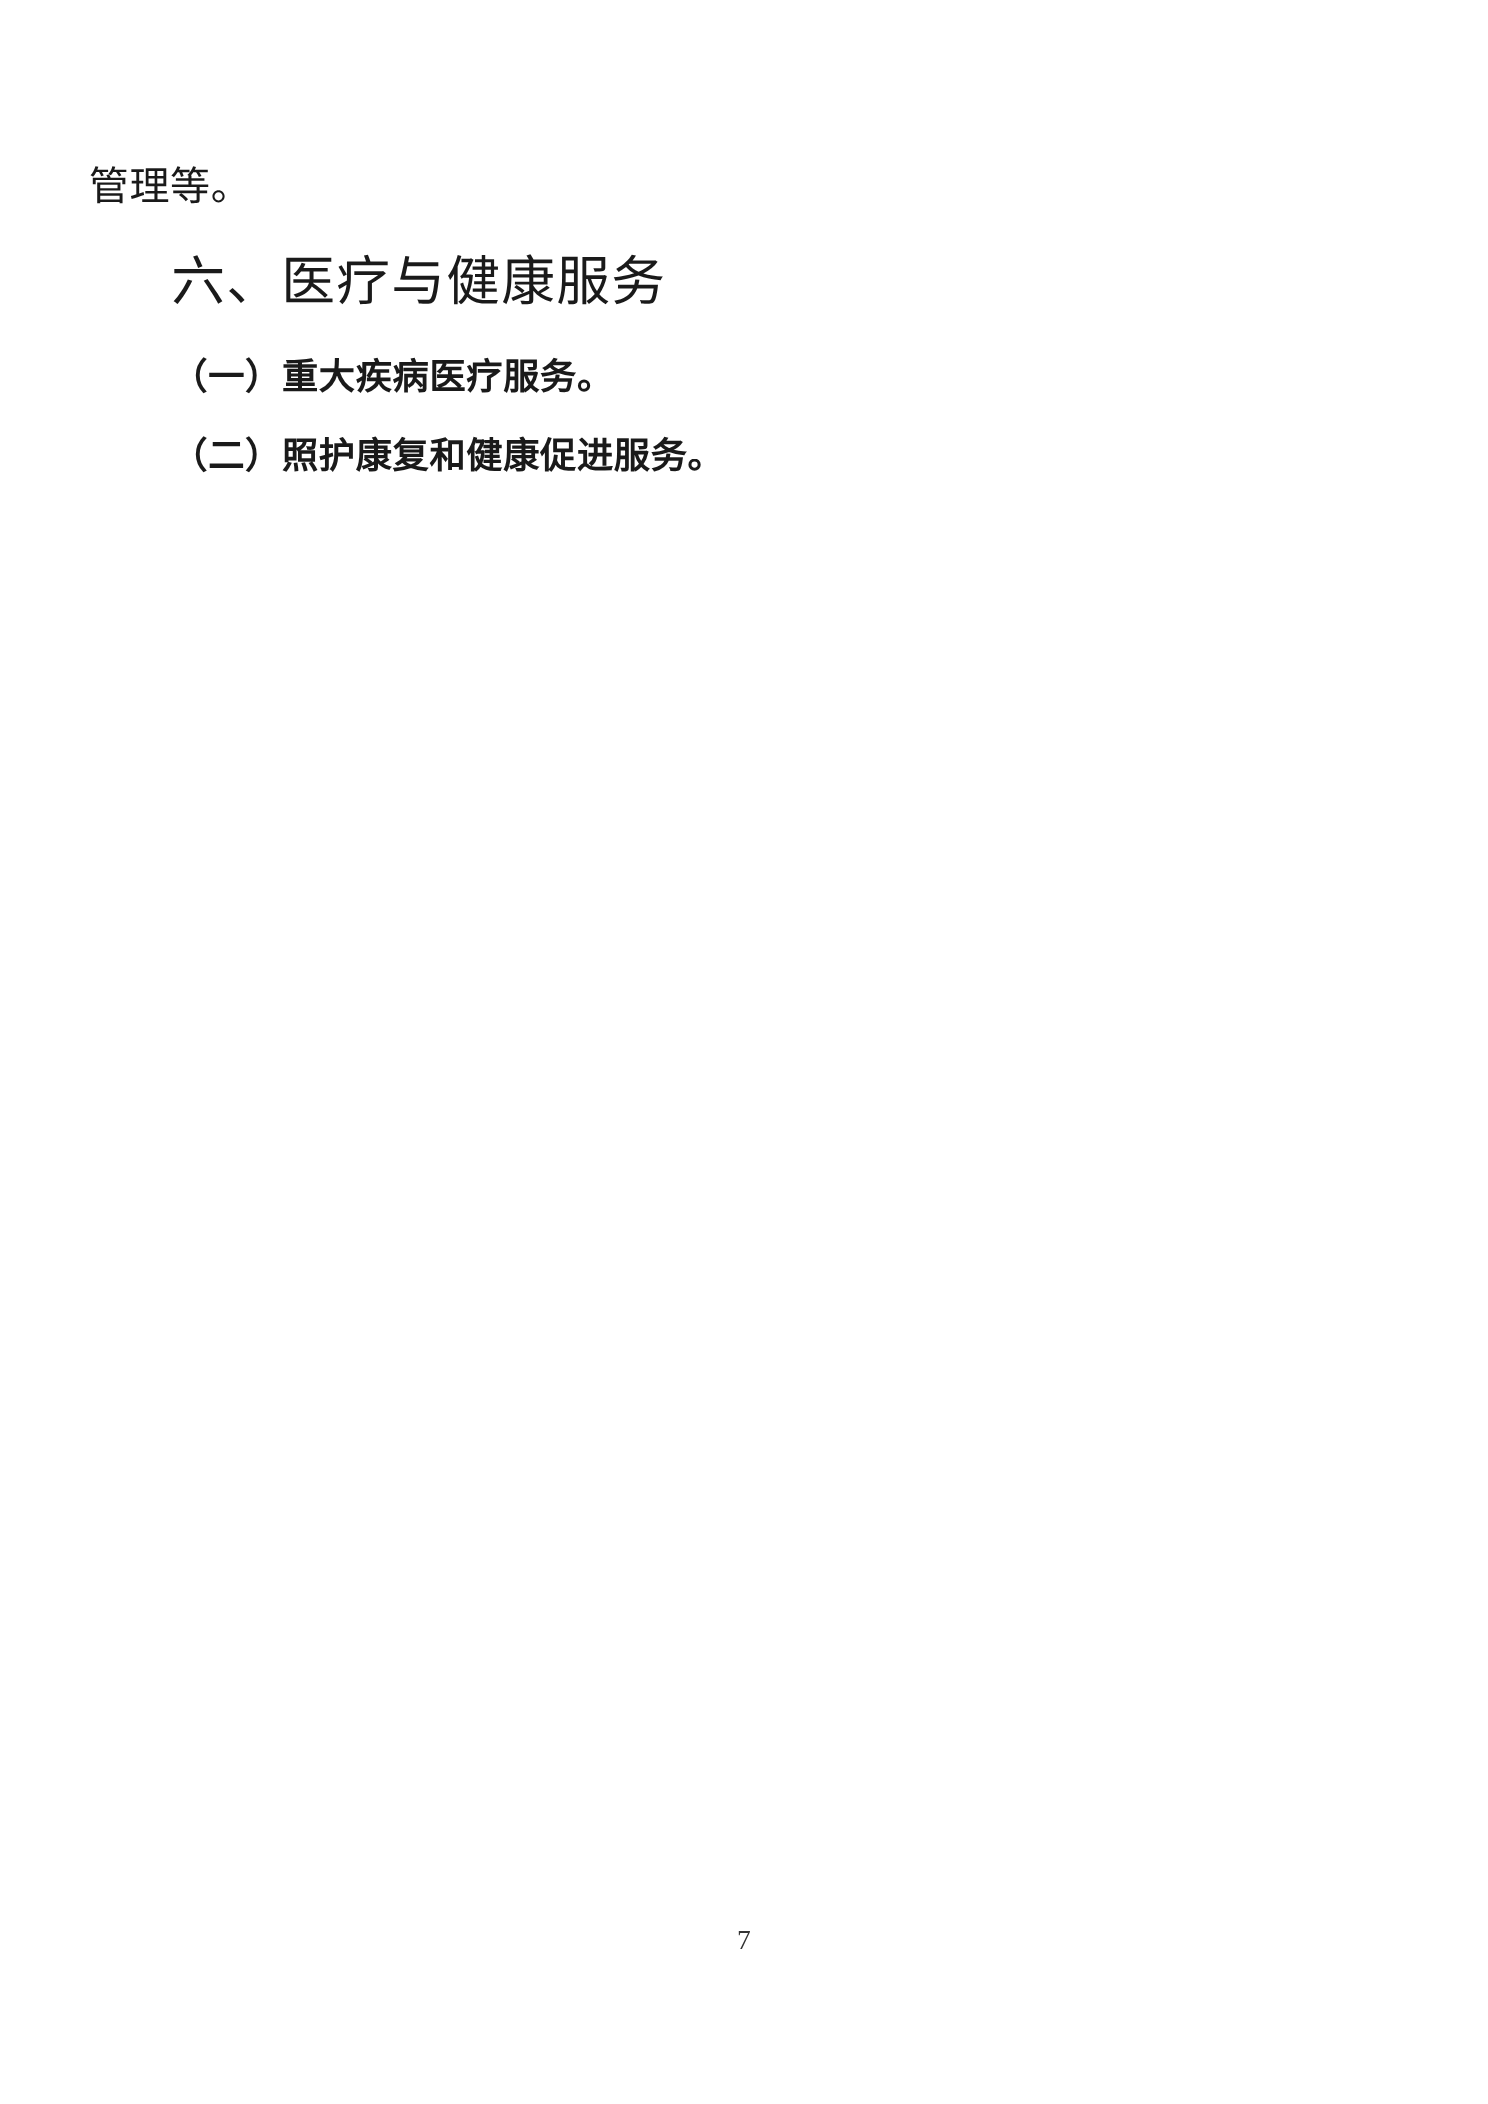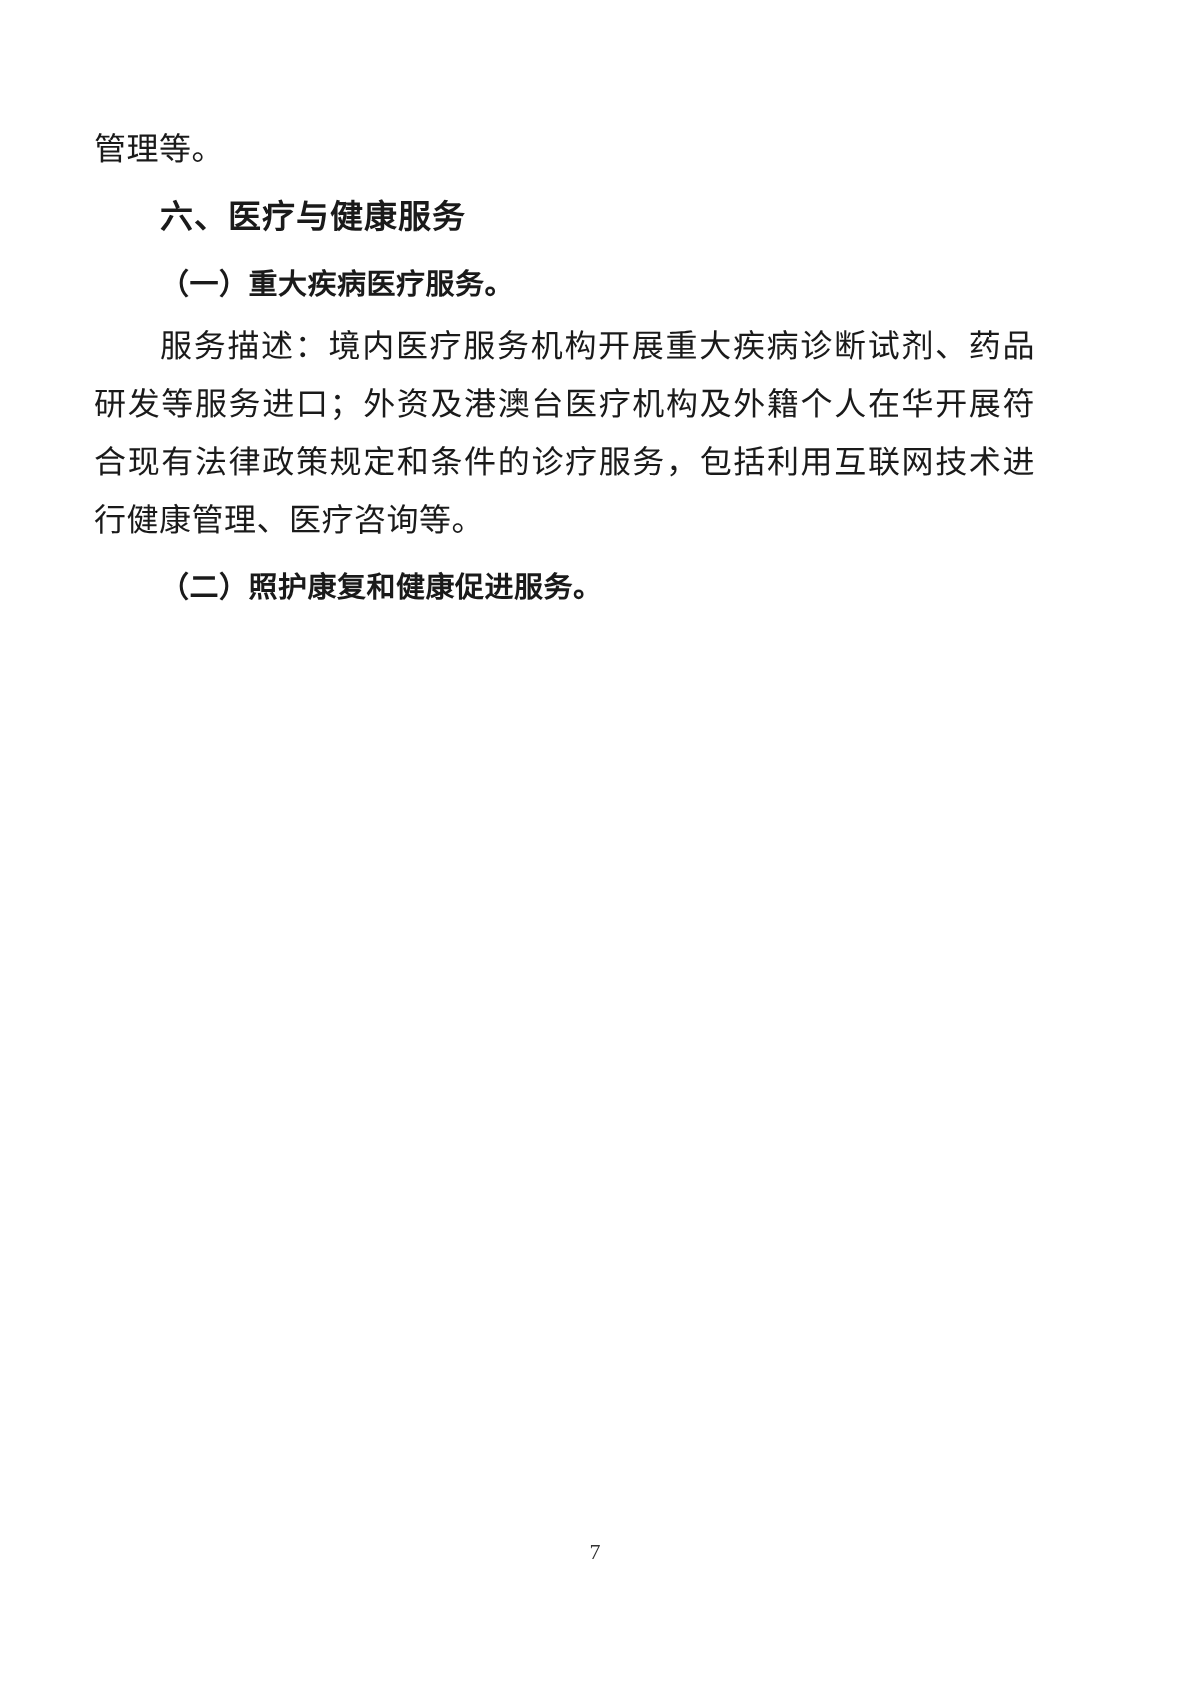--- a/index.html
+++ b/index.html
@@ -15,39 +15,39 @@
     color: #1a1a1a;
     overflow: hidden;
   }
   .page {
     position: absolute;
     top: 0;
     left: 0;
     width: 1190px;
     height: 1683px;
     box-sizing: border-box;
-    padding: 120px 155px 0 94px;
+    padding: 120px 155px 0 71px;
   }
   .doc-body {
     font-size: 33px;
     line-height: 1.78;
     letter-spacing: 0.5px;
     text-align: justify;
   }
   .para {
     margin: 0 0 4px 0;
     text-indent: 0;
   }
   .para-indent {
     text-indent: 66px;
   }
   .heading-section {
     font-family: "DejaVu Sans", "Liberation Sans", sans-serif;
-    font-weight: bold;
-    font-size: 33px;
+    font-weight: normal;
+    font-size: 43px;
     text-indent: 66px;
     margin: 10px 0 6px 0;
     letter-spacing: 1px;
   }
   .heading-sub {
     font-family: "Liberation Serif", "DejaVu Serif", serif;
     font-weight: bold;
     font-size: 29px;
     text-indent: 66px;
     margin: 12px 0 6px 0;
@@ -74,21 +74,20 @@
 
 <div class="page">
   <div class="doc-body">
 
     <p class="para body-text">管理等。</p>
 
     <p class="heading-section">六、医疗与健康服务</p>
 
     <p class="heading-sub">（一）重大疾病医疗服务。</p>
 
-    <p class="para para-indent body-text">服务描述：境内医疗服务机构开展重大疾病诊断试剂、药品研发等服务进口；外资及港澳台医疗机构及外籍个人在华开展符合现有法律政策规定和条件的诊疗服务，包括利用互联网技术进行健康管理、医疗咨询等。</p>
 
     <p class="heading-sub">（二）照护康复和健康促进服务。</p>
 
 
   </div>
 </div>
 
 <div class="page-number">7</div>
 
 </body></html>

